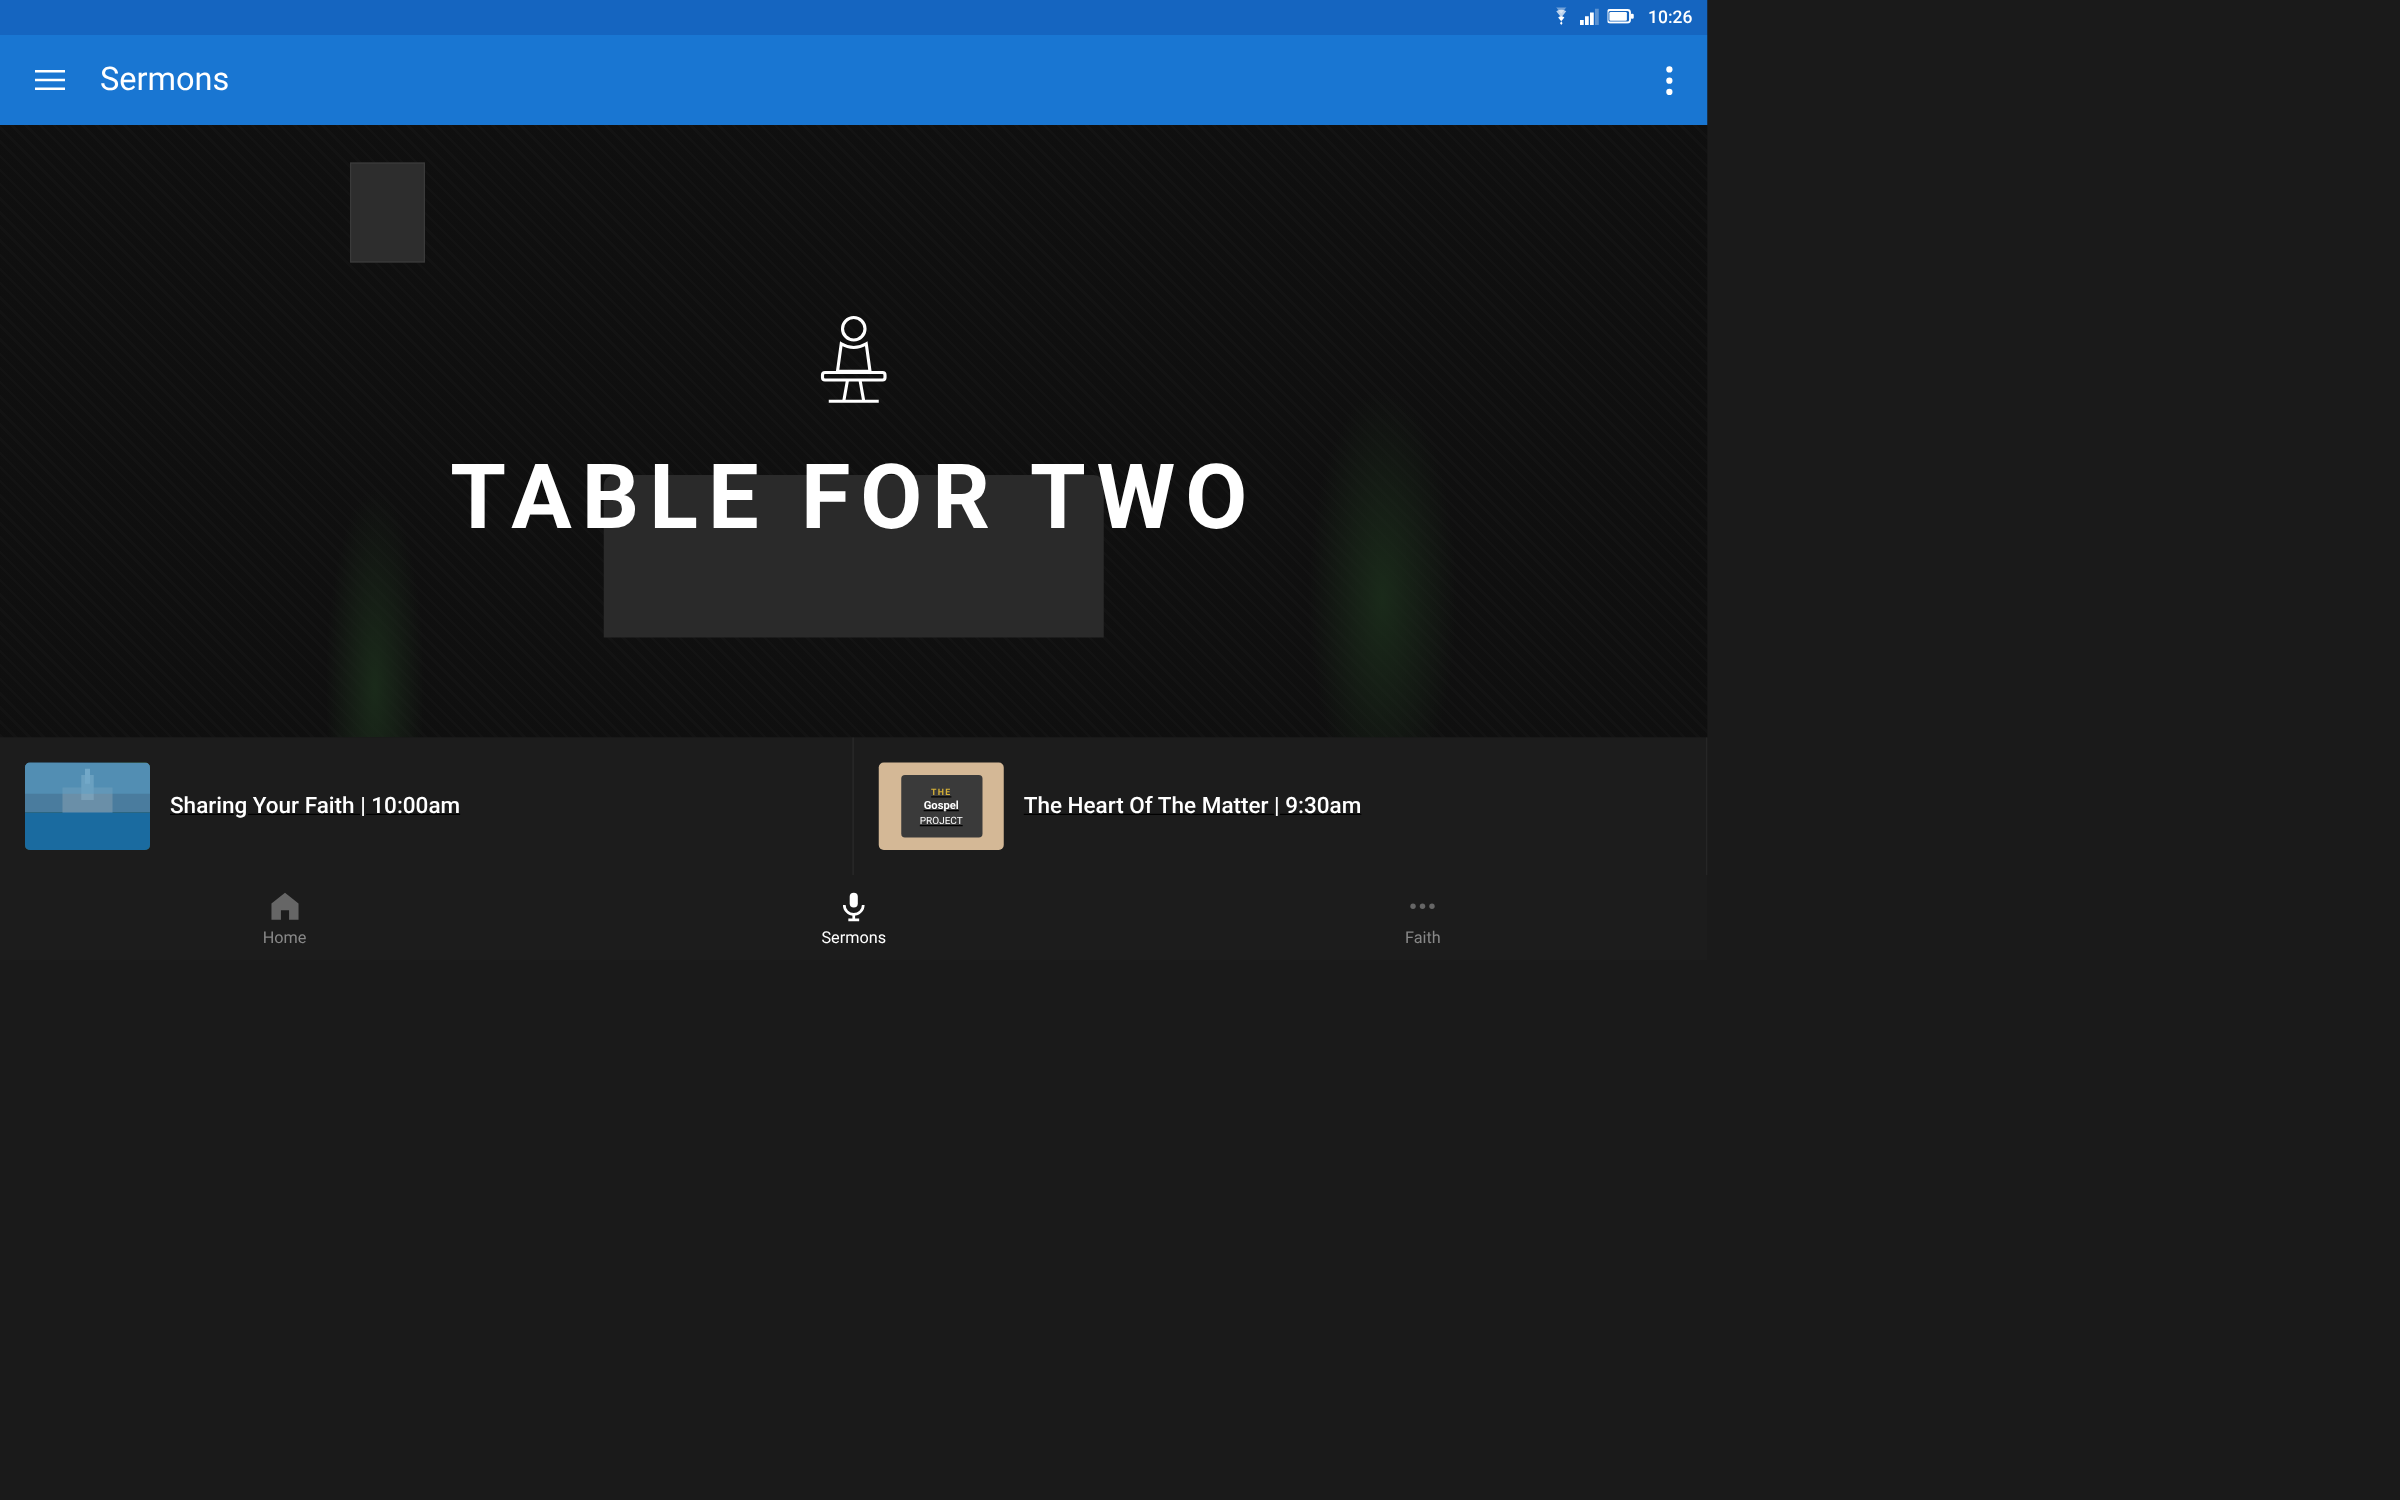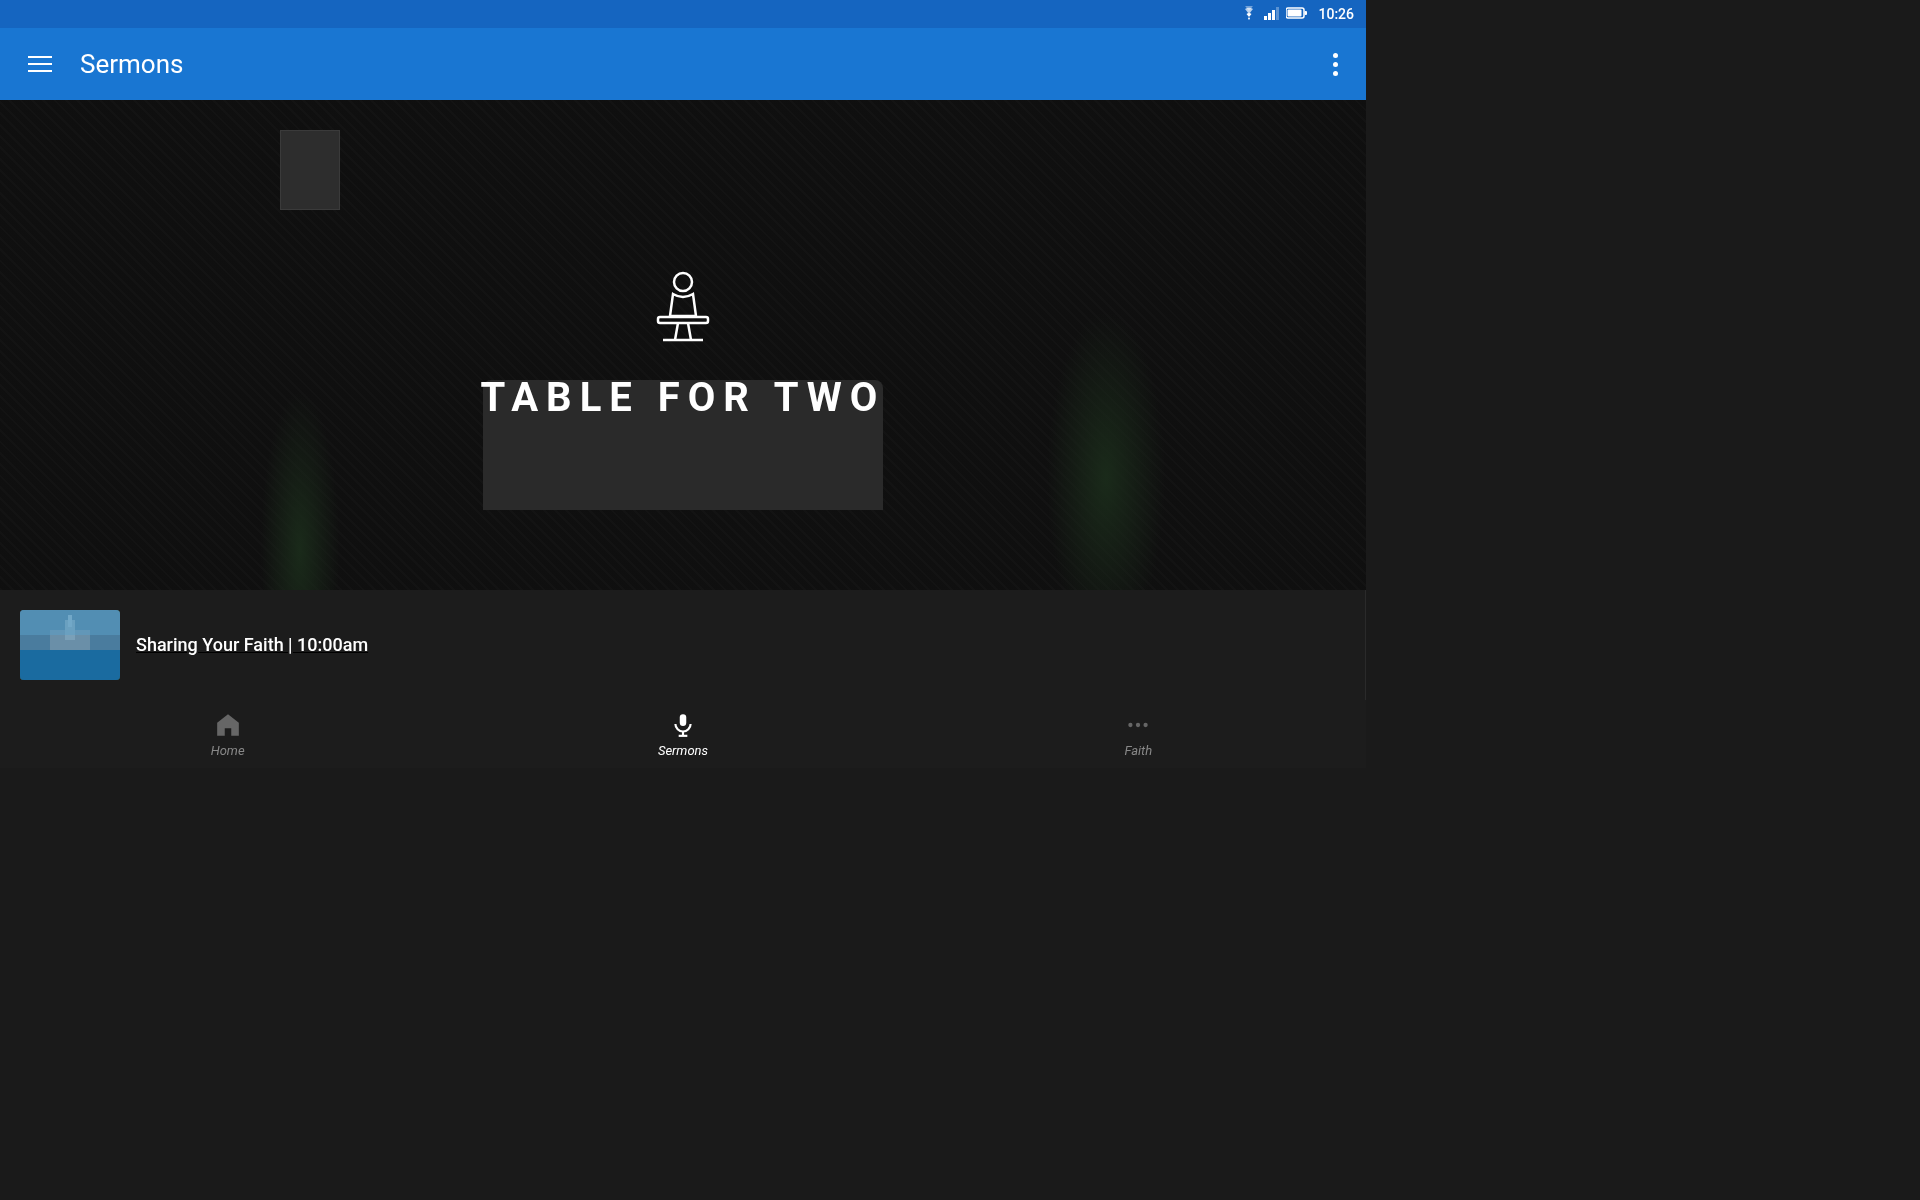--- a/index.html
+++ b/index.html
@@ -123,21 +123,21 @@
       gap: 24px;
     }
 
     #preacher-icon {
       width: 100px;
       height: 80px;
     }
 
     #hero-title {
       color: white;
-      font-size: 40px;
+      font-size: 72px;
       font-weight: 700;
       letter-spacing: 8px;
       text-transform: uppercase;
       text-align: center;
     }
 
     
     #sermon-list {
       position: absolute;
       top: 590px;
@@ -226,21 +226,20 @@
 
     
     #bottom-nav {
       position: absolute;
       top: 700px;
       left: 0; right: 0;
       height: 68px;
       background: #1c1c1c;
       display: flex;
       align-items: center;
-      font-style: italic;
     }
 
     .nav-item {
       flex: 1;
       display: flex;
       flex-direction: column;
       align-items: center;
       justify-content: center;
       gap: 4px;
       cursor: pointer;
@@ -420,20 +419,30 @@
         <rect x="30" y="20" width="40" height="50" fill="#6a8fa8"></rect>
         <rect x="45" y="10" width="10" height="20" fill="#7aa0b8"></rect>
         <rect x="48" y="5" width="4" height="12" fill="#8ab0c8"></rect>
 
         <rect width="100" height="25" fill="#5a9fc8" opacity="0.5"></rect>
       </svg>
     </div>
     <div class="sermon-title">Sharing Your Faith | 10:00am</div>
   </div>
 
+  <div class="sermon-item">
+    <div class="sermon-thumbnail thumb-right">
+      <div class="thumb-right-inner">
+        <span class="line1">THE</span>
+        <span class="line2">Gospel</span>
+        <span class="line3">PROJECT</span>
+      </div>
+    </div>
+    <div class="sermon-title">The Heart Of The Matter | 9:30am</div>
+  </div>
 </div>
 
 <div id="bottom-nav">
 
   <div class="nav-item">
     <div class="nav-icon">
       <svg width="26" height="26" viewBox="0 0 24 24" fill="#666">
         <path d="M12 2L2 10v12h7v-7h6v7h7V10L12 2z"></path>
       </svg>
     </div>

